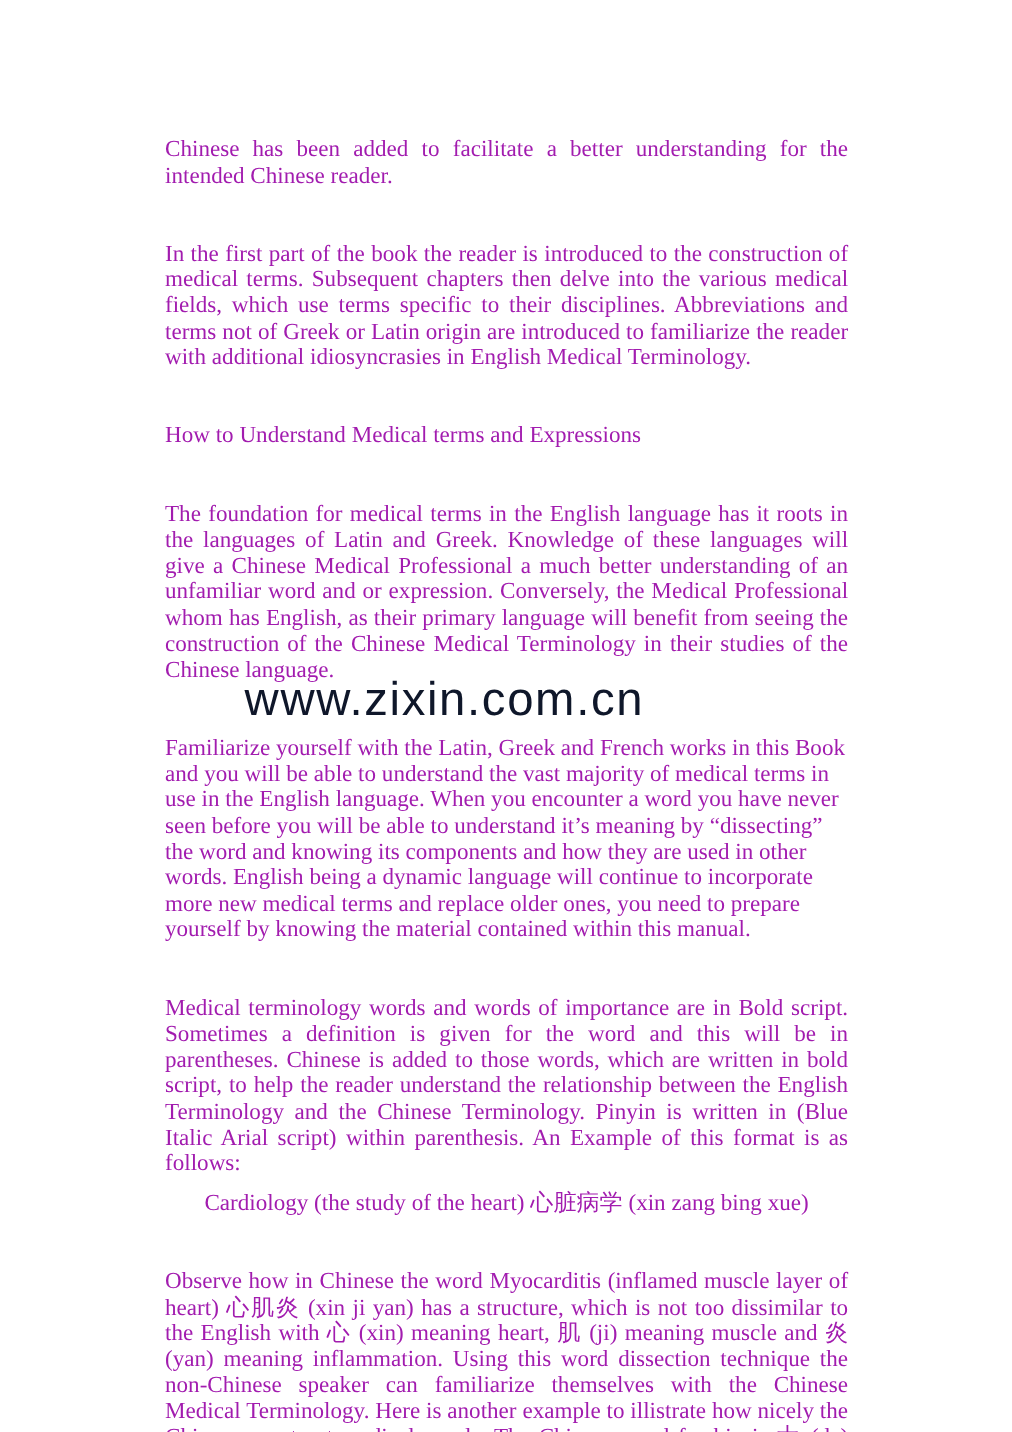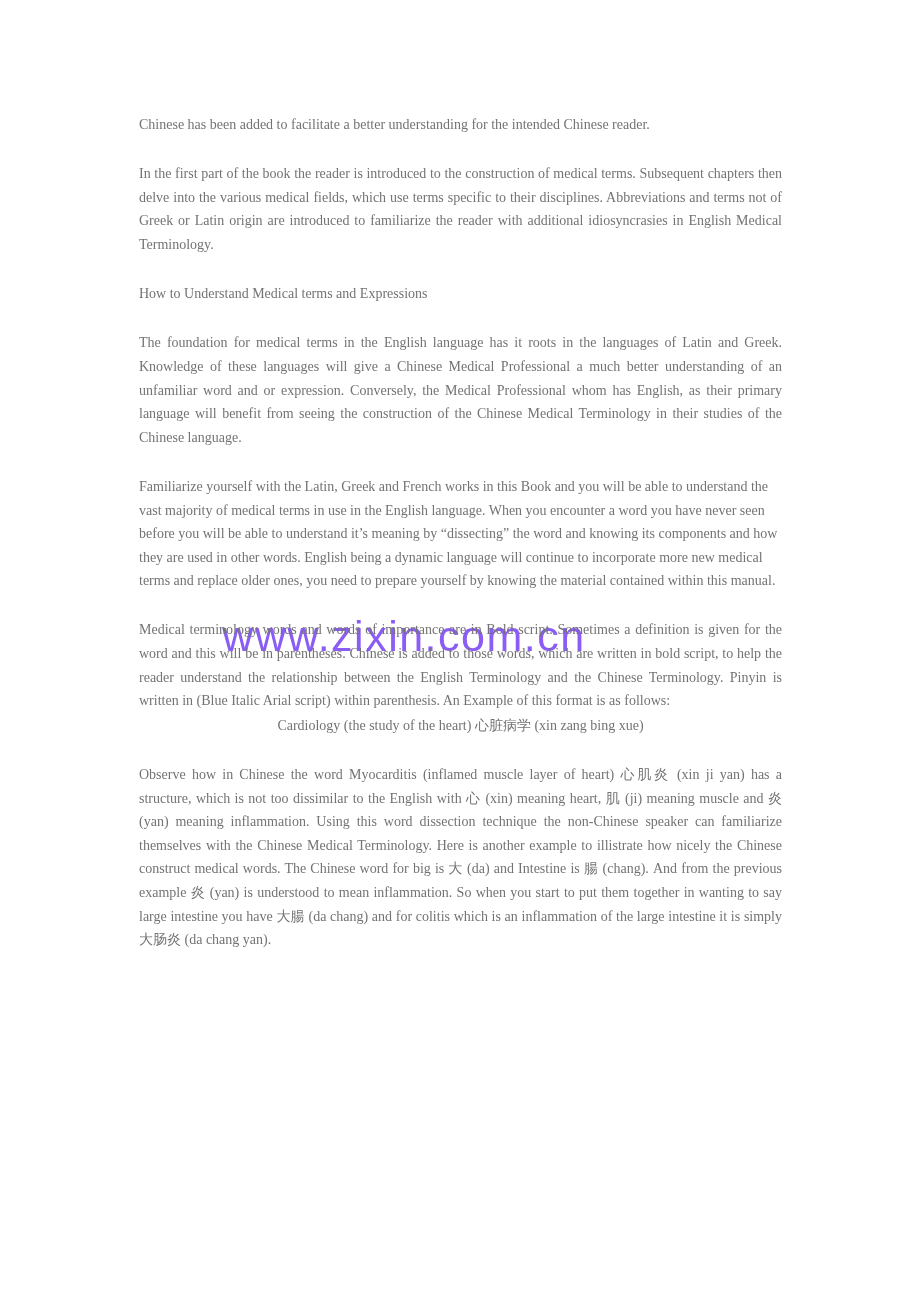--- a/index.html
+++ b/index.html
@@ -28,40 +28,40 @@
 
   #watermark {
     position: absolute;
     left: 0;
     top: 612px;
     width: 808px;
     text-align: center;
     font-family: "Liberation Sans", "DejaVu Sans", sans-serif;
     font-size: 43px;
     letter-spacing: 1.5px;
-    color: #8b5cf6;
+    color: #0f172a;
     white-space: nowrap;
     z-index: 0;
     pointer-events: none;
     user-select: none;
   }
 
   #content {
     position: absolute;
     left: 138px;
     top: 112px;
     width: 645px;
     z-index: 2;
   }
 
   p.para {
-    margin: 1px;
-    font-size: 14px;
+    margin: 12px;
+    font-size: 21px;
     line-height: 23.6px;
-    color: #737373;
+    color: #a21caf;
     text-align: justify;
     text-justify: inter-word;
     word-spacing: 0px;
   }
   p.left {
     text-align: left;
   }
 
   
   .gap-1 { height: 23.6px; }

